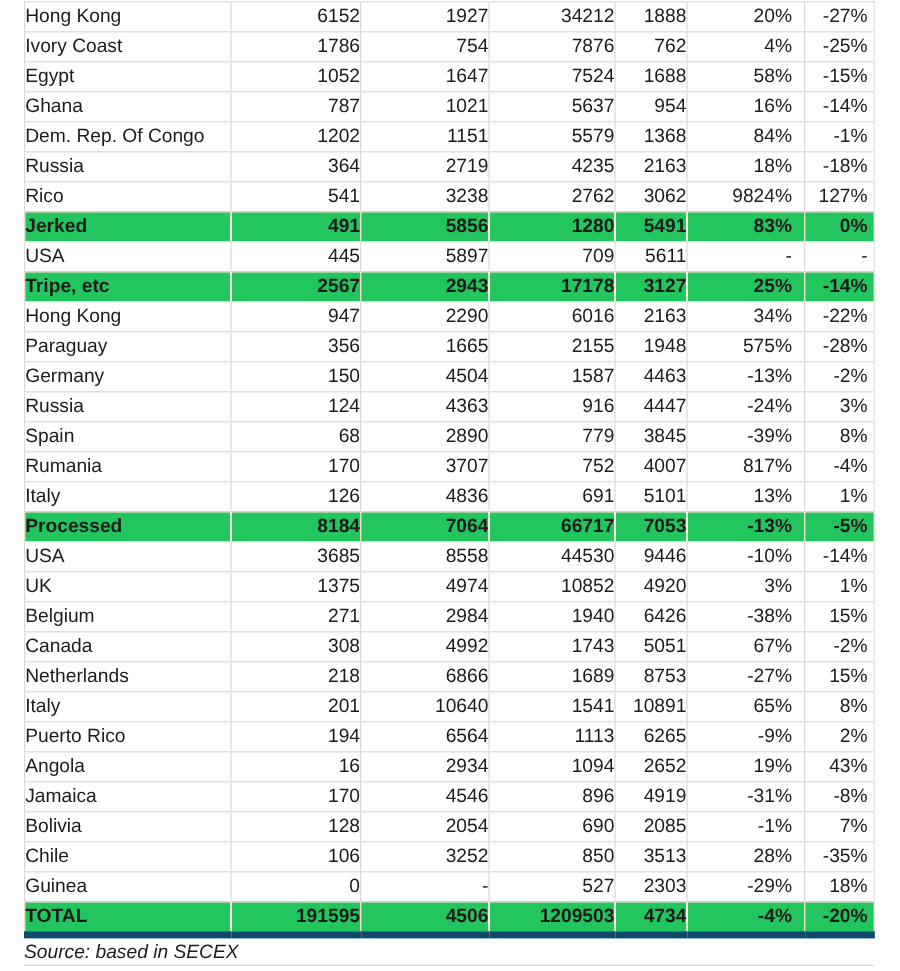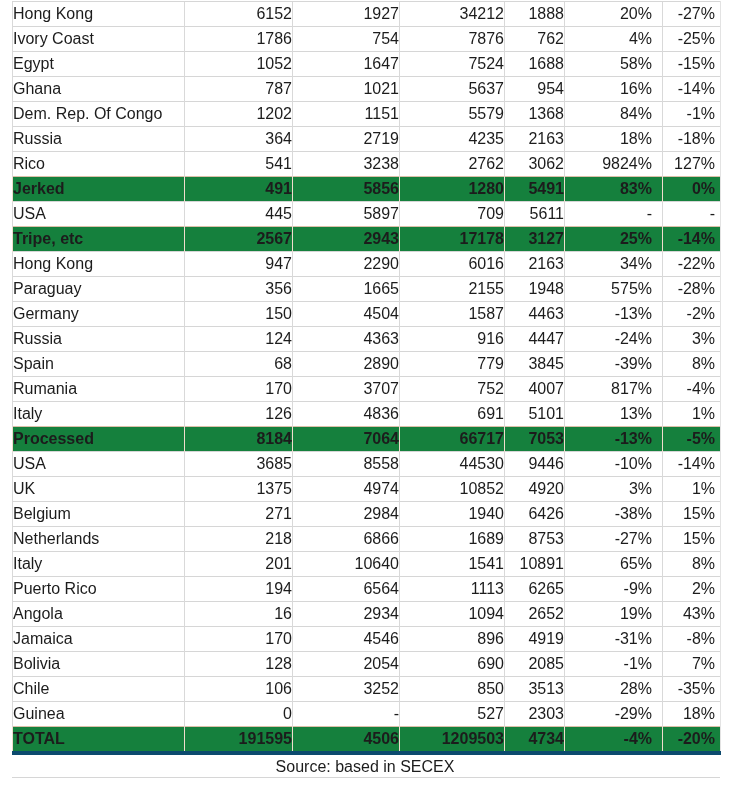--- a/index.html
+++ b/index.html
@@ -6,21 +6,21 @@
     margin: 0;
     padding: 0;
     background: #ffffff;
     width: 750px;
     height: 809px;
     overflow: hidden;
     font-family: "Liberation Sans", sans-serif;
   }
   .sheet {
     position: absolute;
-    left: 12px;
+    left: 20px;
     top: 1px;
     width: 708px;
   }
   table.data-table {
     border-collapse: collapse;
     table-layout: fixed;
     width: 708px;
   }
   table.data-table td {
     height: 24px;
@@ -31,45 +31,46 @@
     border-left: 1px solid #d9d9d9;
     padding: 0;
     white-space: nowrap;
     overflow: hidden;
     vertical-align: middle;
   }
   table.data-table tr td:last-child {
     border-right: 1px solid #e3e3e3;
   }
   table.data-table tr:last-child td {
-    border-bottom: 4px solid #0c4a6e;
+    border-bottom: 6px solid #0c4a6e;
   }
   td.name {
     text-align: left;
     padding-left: 4px;
   }
   td.num {
     text-align: right;
     padding-right: 9px;
   }
   td.num.pct1 { padding-right: 10px; }
   td.num.pct2 { padding-right: 5px; }
   tr.category td, tr.total td {
-    background: #15803d;
+    background: #22c55e;
     font-weight: bold;
     border-left-color: #f0dccd;
     border-top-color: #dcc0a9;
   }
   .source-row {
     width: 708px;
     height: 23px;
     line-height: 23px;
     border-bottom: 1px solid #d6d6d6;
-    text-align: center;
+    text-align: left;
     font-size: 16px;
+    font-style: italic;
     color: #1c1c1c;
     padding-right: 2px;
     box-sizing: border-box;
   }
 </style>
 </head>
 <body>
 
 <div class="sheet">
   <table class="data-table">
@@ -266,20 +267,29 @@
         <tr class="country">
           <td class="name">Belgium</td>
           <td class="num ">271</td>
           <td class="num ">2984</td>
           <td class="num ">1940</td>
           <td class="num ">6426</td>
           <td class="num pct1">-38%</td>
           <td class="num pct2">15%</td>
         </tr>
         <tr class="country">
+          <td class="name">Canada</td>
+          <td class="num ">308</td>
+          <td class="num ">4992</td>
+          <td class="num ">1743</td>
+          <td class="num ">5051</td>
+          <td class="num pct1">67%</td>
+          <td class="num pct2">-2%</td>
+        </tr>
+        <tr class="country">
           <td class="name">Netherlands</td>
           <td class="num ">218</td>
           <td class="num ">6866</td>
           <td class="num ">1689</td>
           <td class="num ">8753</td>
           <td class="num pct1">-27%</td>
           <td class="num pct2">15%</td>
         </tr>
         <tr class="country">
           <td class="name">Italy</td>

